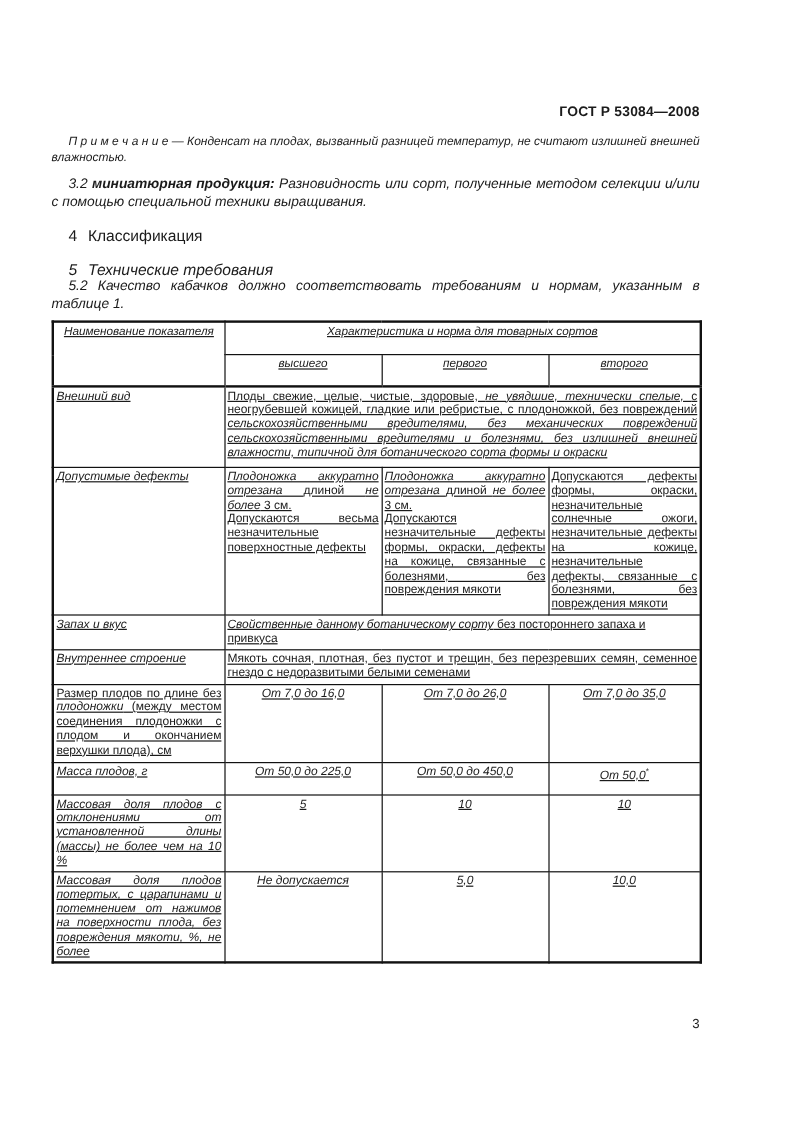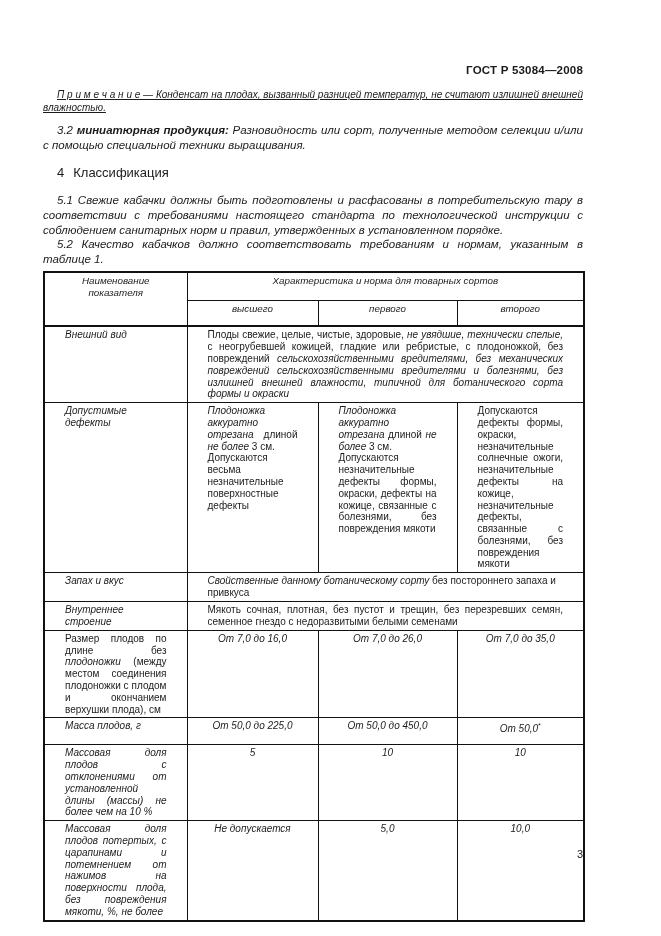--- a/index.html
+++ b/index.html
@@ -6,40 +6,40 @@
   body{
     width:661px;height:936px;background:#ffffff;color:#1b1b1b;
     font-family:"Liberation Sans","DejaVu Sans",sans-serif;
     position:relative;overflow:hidden;
   }
   .page{position:absolute;left:43px;top:0;width:540px;}
   .it{font-style:italic;}
   .bd{font-weight:bold;}
   .sup{font-size:7px;vertical-align:super;font-style:normal;}
 
-  .doc-number{margin-top:64px;text-align:right;font-weight:bold;font-size:11.5px;letter-spacing:.2px;}
+  .doc-number{margin-top:88px;text-align:right;font-weight:bold;font-size:11.5px;letter-spacing:.2px;}
 
-  .note{font-size:10px;line-height:12.6px;text-align:justify;text-indent:14px;margin:13px 0 0 0;text-decoration:underline;}
+  .note{font-size:10px;line-height:12.6px;text-align:justify;text-indent:14px;margin:13px 0 0 0;}
   .para{font-size:11.5px;line-height:14.6px;text-align:justify;text-indent:14px;margin:9px 0 0 0;}
   .p41{margin-top:15px;}
   .p51{margin-top:13px;}
   .p52{margin-top:0;}
 
   .heading{font-size:13px;font-weight:normal;margin:13px 0 0 14px;}
   .heading .num{margin-right:9px;}
   .heading.ital{font-style:italic;}
 
   .tcaption{margin:10px 0 0 0;font-size:10px;font-style:italic;}
   .tcaption .tlabel{letter-spacing:2.5px;margin-right:7px;}
 
   table.req{
     border-collapse:collapse;table-layout:fixed;width:540px;margin-top:5px;
     font-size:10px;line-height:11.8px;border:2px solid #111;
   }
-  table.req td{border:1px solid #111;padding:2px 20px;vertical-align:top;overflow:hidden;}
+  table.req td{border:1px solid #111;padding:2px 2px;vertical-align:top;overflow:hidden;text-decoration:underline;}
   .hcell{text-align:center;vertical-align:middle;font-style:italic;font-size:9.8px;}
   .thickb{border-bottom:2.5px solid #111 !important;}
   .lab{padding:3px 4px;}
   .just{text-align:justify;}
   .val{text-align:center;vertical-align:bottom;padding-bottom:3px;font-style:italic;margin-top:16px;}
   .valmid{text-align:center;vertical-align:middle;font-style:italic;}
   .mid{vertical-align:middle;}
 
   tr.hr1{height:28px;} tr.hr2{height:26px;}
   tr.r-appearance{height:68px;}
@@ -62,22 +62,24 @@
 
   <p class="note"><span class="it">П р и м е ч а н и е — Конденсат на плодах, вызванный разницей температур, не считают излишней внешней влажностью.</span></p>
 
   <p class="para"><span class="it">3.2 </span><span class="it bd">миниатюрная продукция: </span><span class="it">Разновидность или сорт, полученные методом селекции и/или с помощью специальной техники выращивания.</span></p>
 
   <div class="heading">
     <span class="num">4</span><span>Классификация</span>
   </div>
 
 
+  <div class="heading ital">
+    <span class="num">5</span><span>Технические требования</span>
+  </div>
 
-  <p class="para p51"><span class="it">5.1 Свежие кабачки должны быть подготовлены и расфасованы в потребительскую тару в соответствии с требованиями настоящего стандарта по технологической инструкции с соблюдением санитарных норм и правил, утвержденных в установленном порядке.</span></p>
   <p class="para p52"><span class="it">5.2 Качество кабачков должно соответствовать требованиям и нормам, указанным в таблице 1.</span></p>
 
 
   <table class="req">
     <colgroup>
       <col style="width:143px">
         <col style="width:131px">
         <col style="width:139px">
         <col style="width:127px">
     </colgroup>

